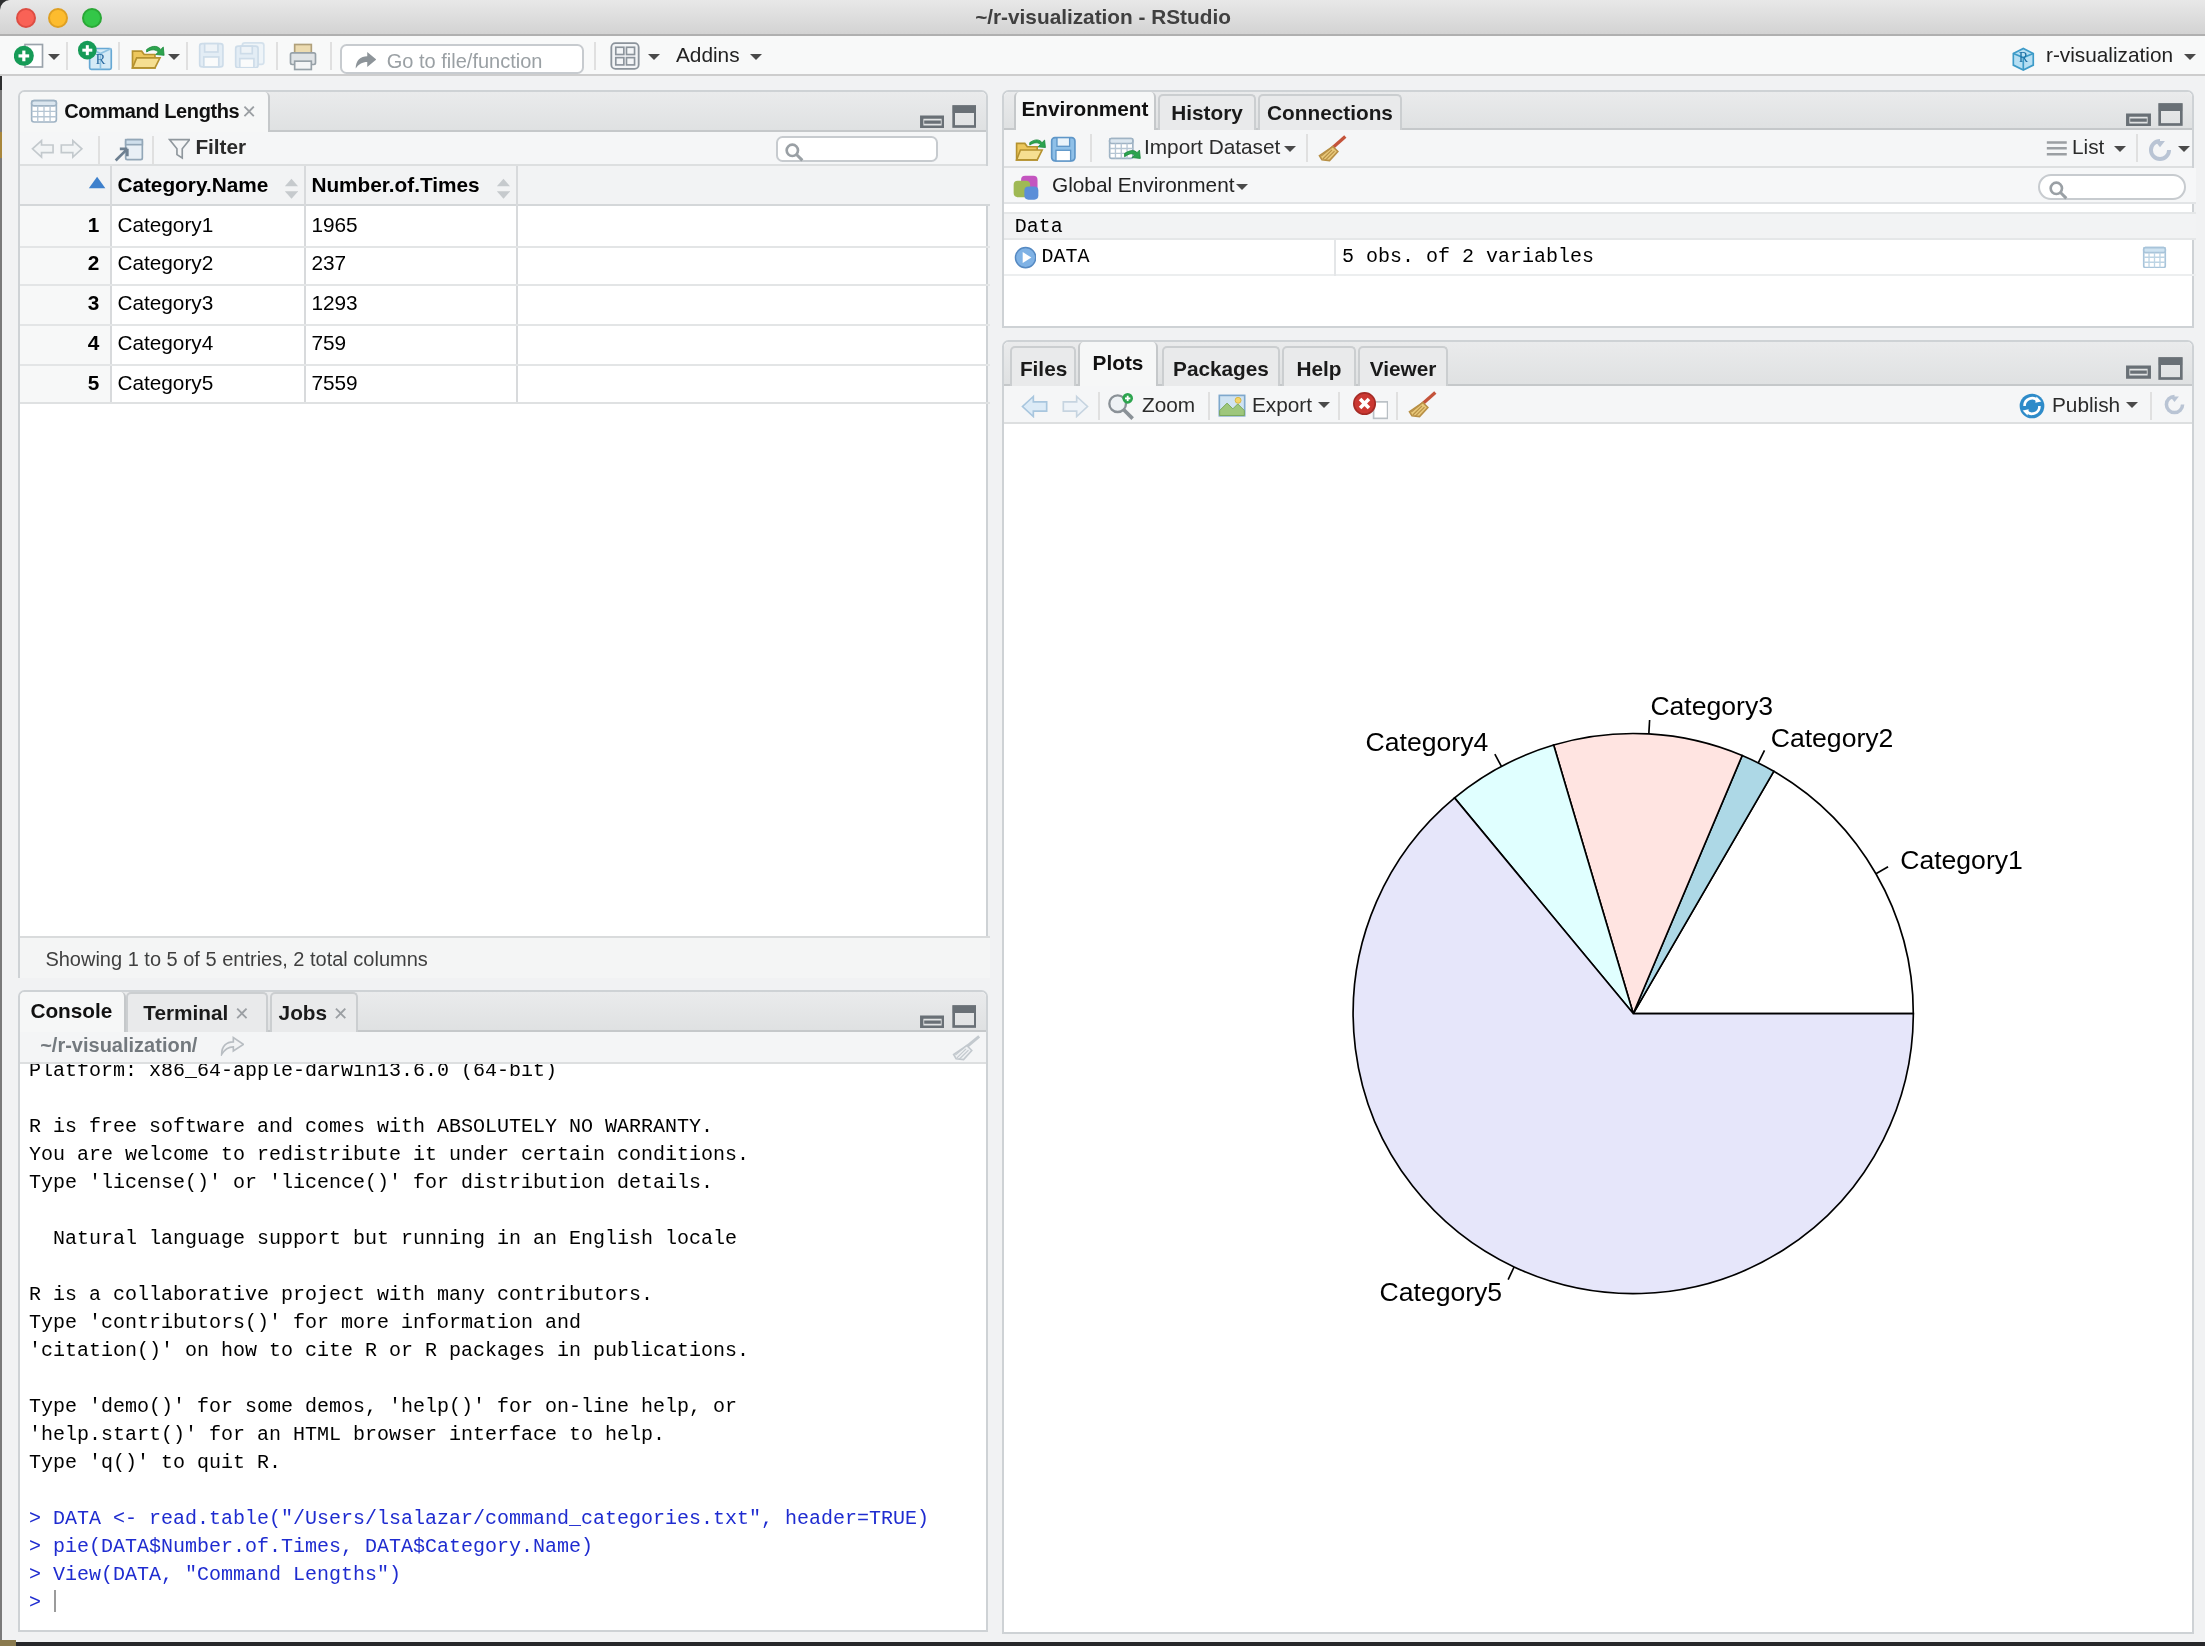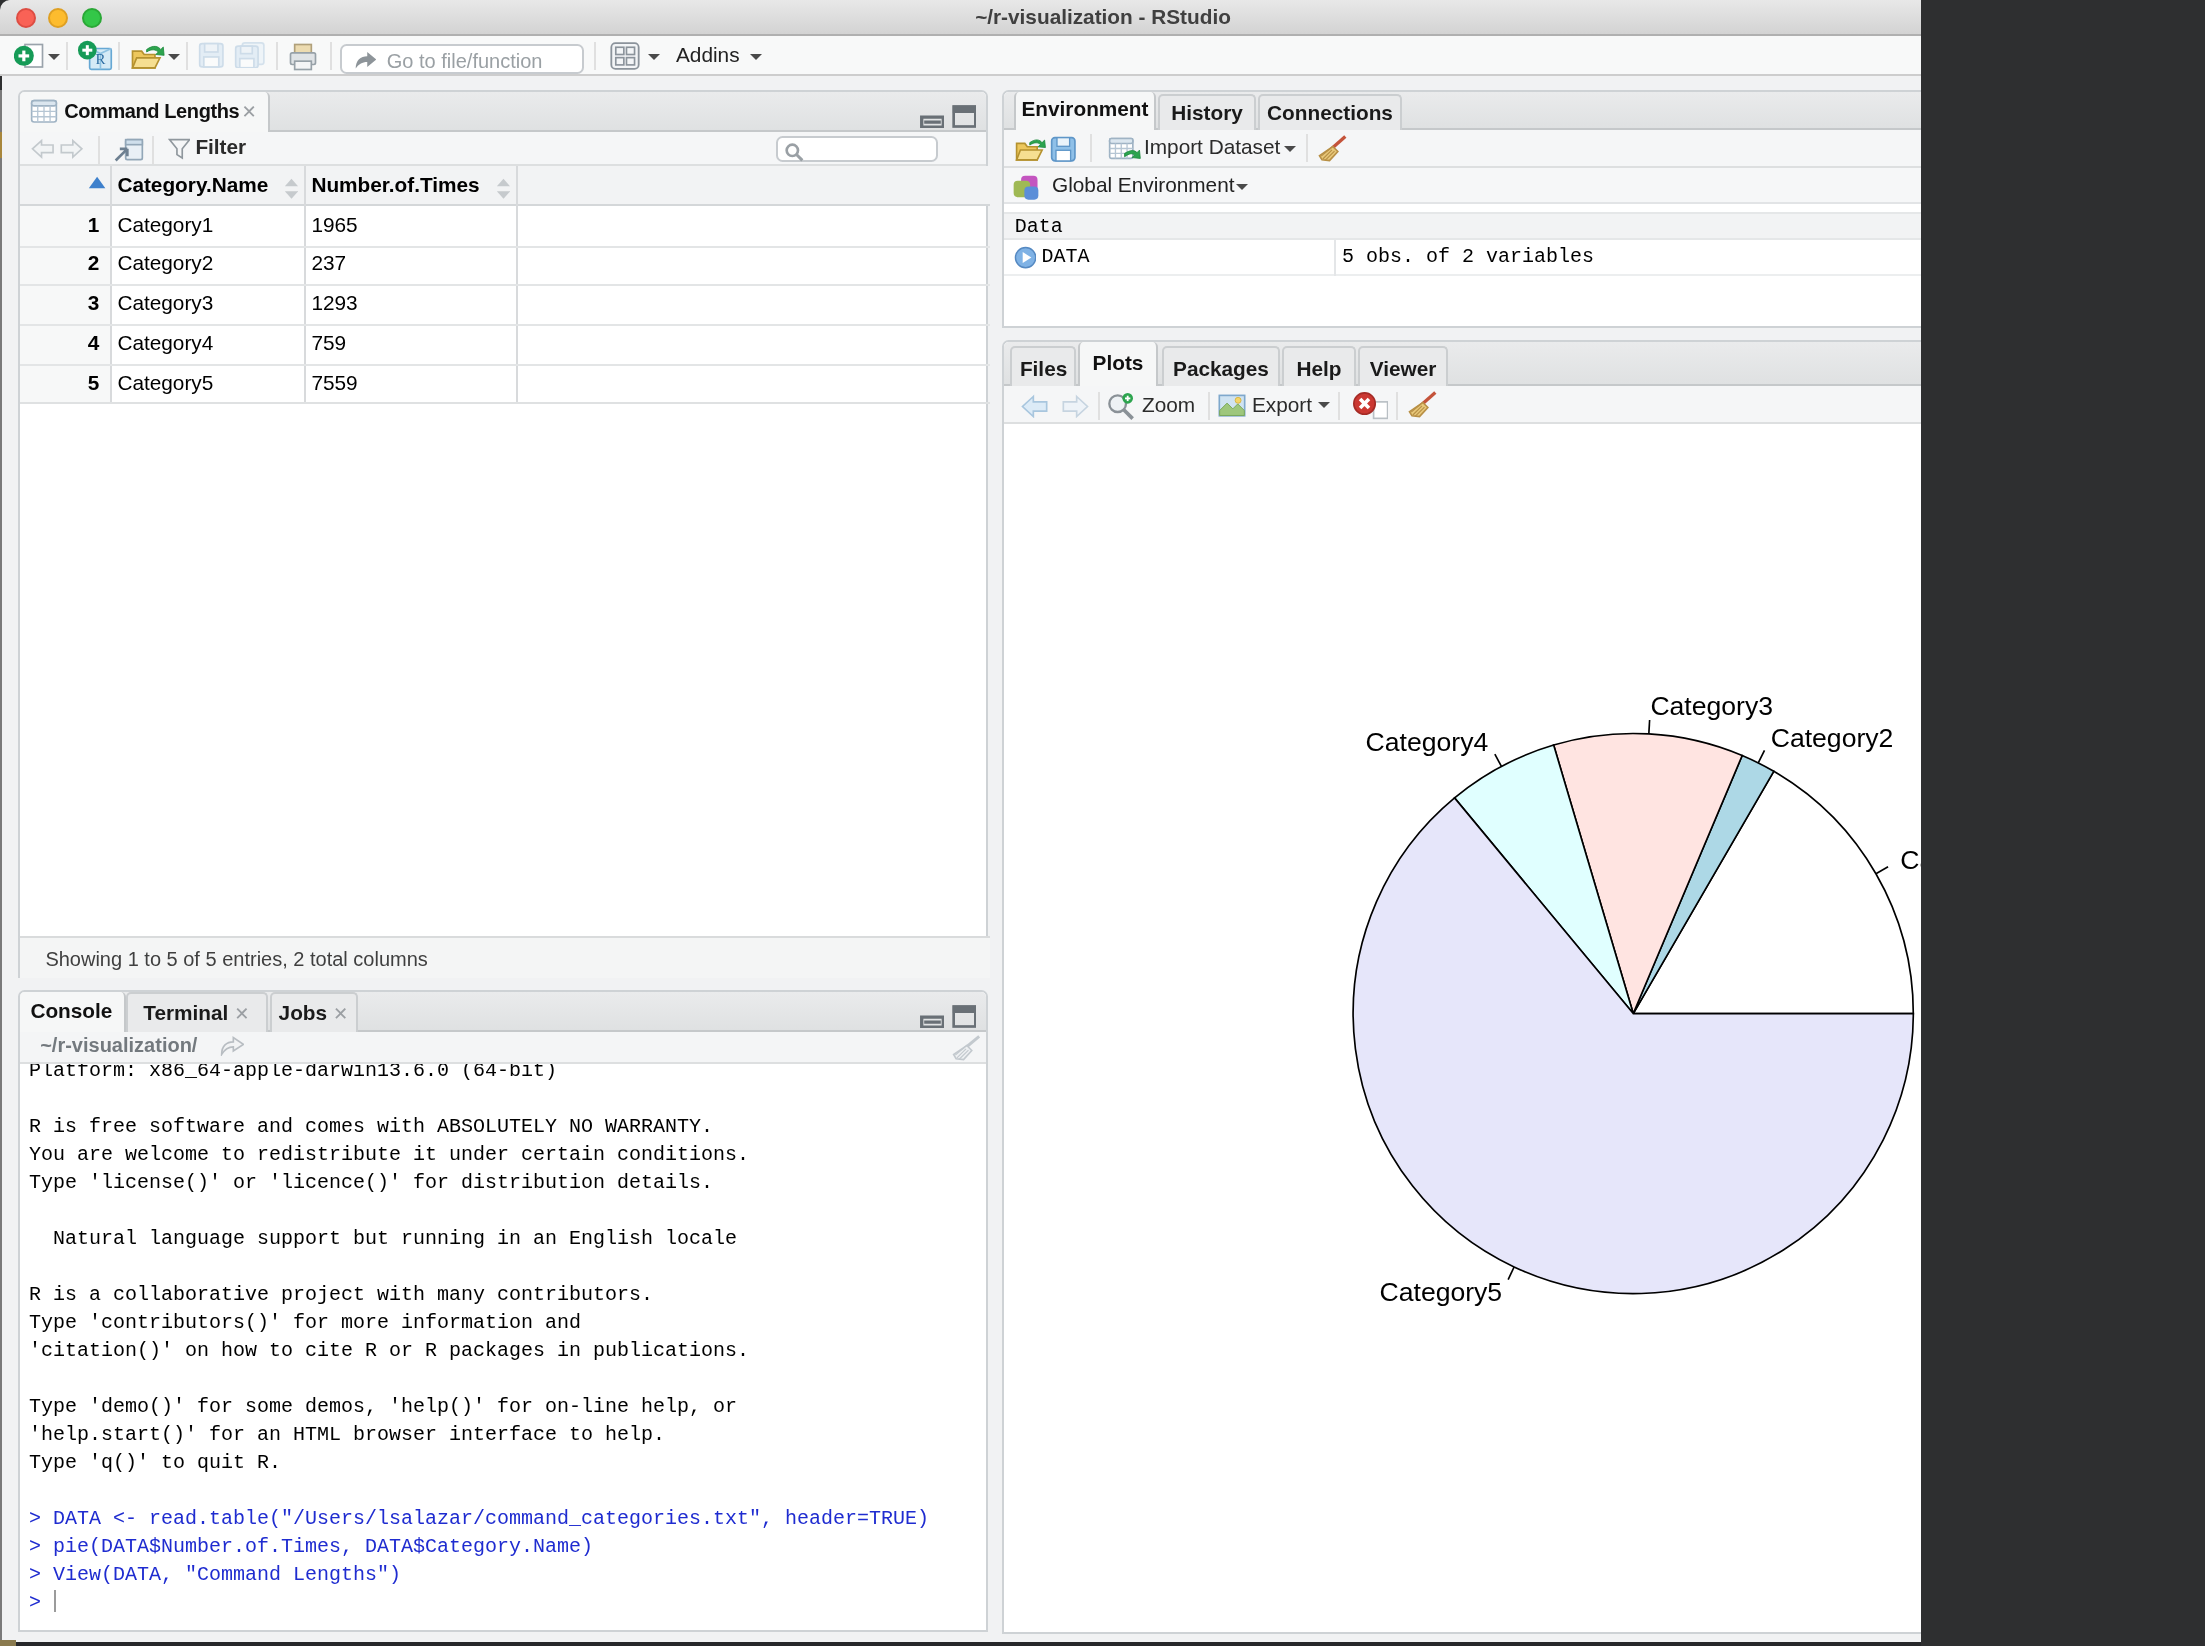--- a/index.html
+++ b/index.html
@@ -1,17 +1,17 @@
 <!DOCTYPE html>
 <html style="font-size:13.3px"><head>
 <meta charset="utf-8">
 <style>
 html,body{margin:0;padding:0;background:#2e2f30;}
 *{box-sizing:border-box;}
-#stage{width:1921px;height:1647px;overflow:hidden;position:relative;}
+#stage{width:2205px;height:1647px;overflow:hidden;position:relative;}
 #root{width:1103px;height:823px;position:absolute;left:0;top:0;transform:scale(2);transform-origin:0 0;
  font-family:"Liberation Sans",sans-serif;-webkit-font-smoothing:antialiased;}
 .abs{position:absolute;}
 #win{position:absolute;left:0.8px;top:0;width:1102px;height:821px;background:#f1f2f3;border-top-left-radius:5px;overflow:hidden;}
 #titlebar{position:absolute;left:0;top:0;width:100%;height:18.3px;background:linear-gradient(#e8e8e8,#d3d3d3);border-bottom:0.8px solid #b0b0b0;border-top-left-radius:5px;}
 .tl{position:absolute;top:4px;width:10.3px;height:10.3px;border-radius:50%;}
 #title{position:absolute;top:0;left:0;width:100%;height:17.4px;line-height:18.3px;text-align:center;font-size:10.4px;font-weight:600;color:#404040;}
 #toolbar{position:absolute;left:0;top:18.3px;width:100%;height:20px;background:#f8f9f9;border-bottom:0.8px solid #cdcdcd;}
 .sep{position:absolute;top:2.5px;width:0.8px;height:14px;background:#e0e0e0;}
 .caret{position:absolute;width:0;height:0;border-left:3.1px solid transparent;border-right:3.1px solid transparent;border-top:3.8px solid #4a4a4a;}

